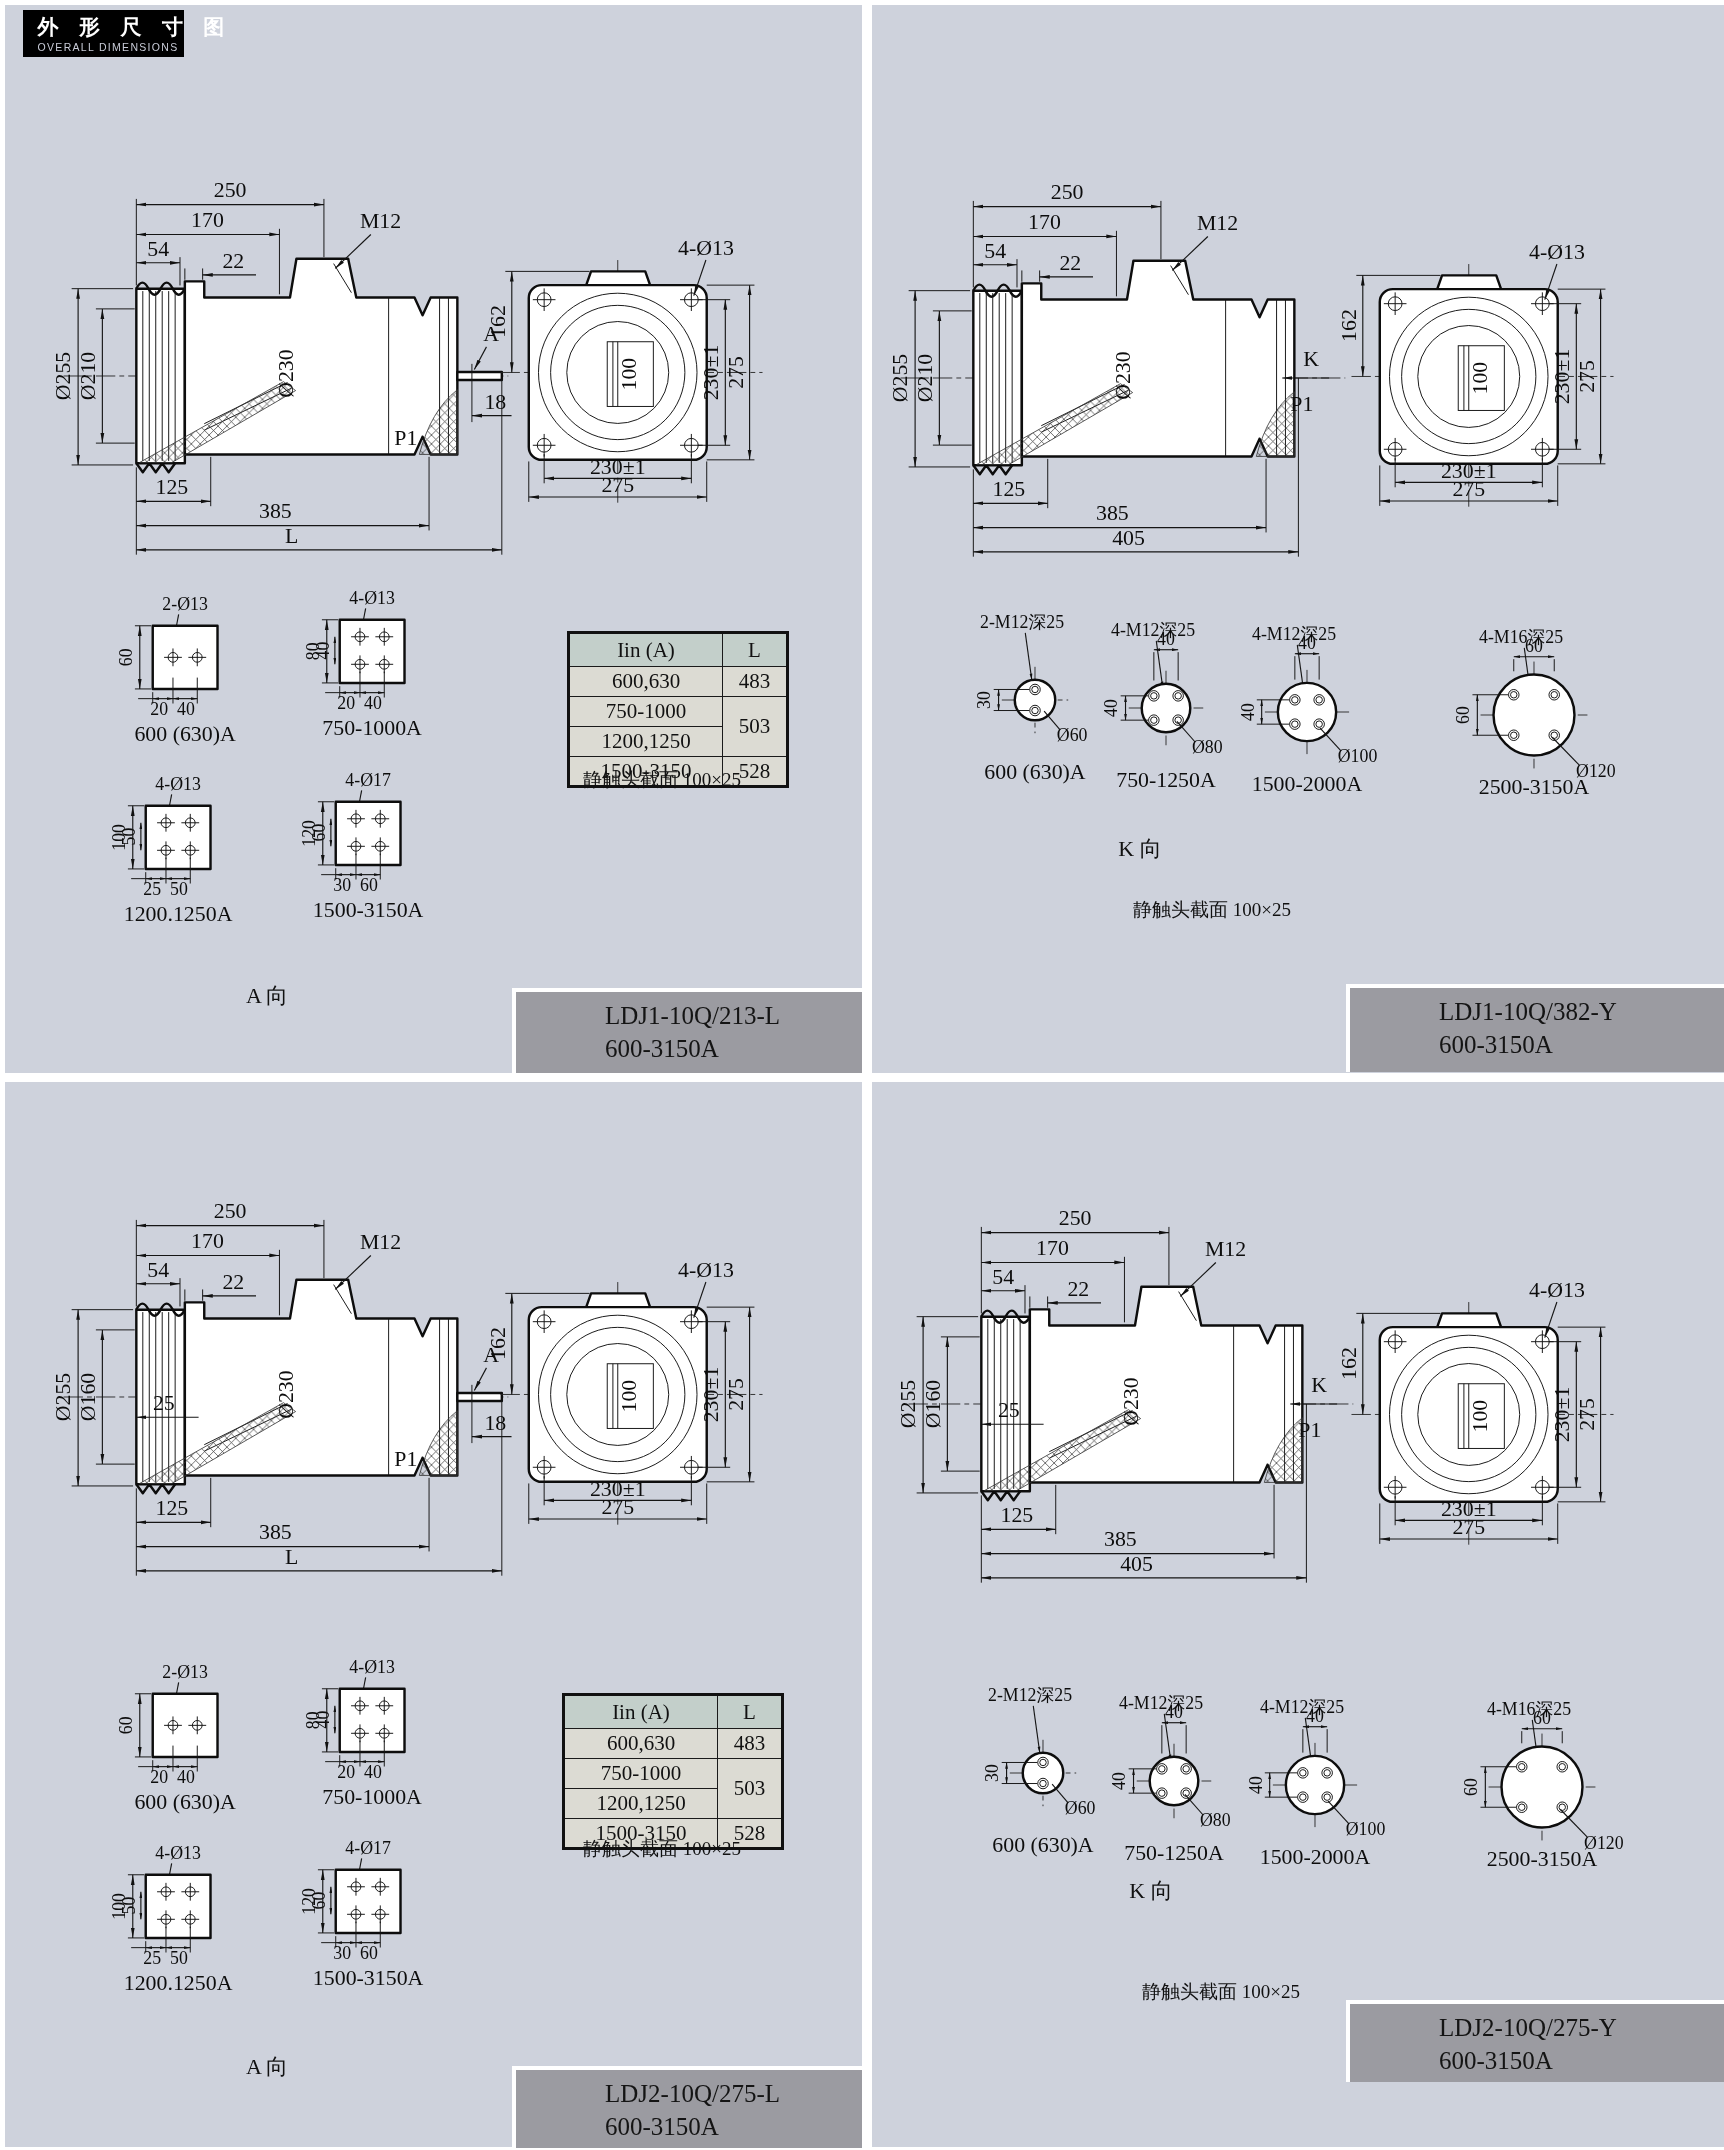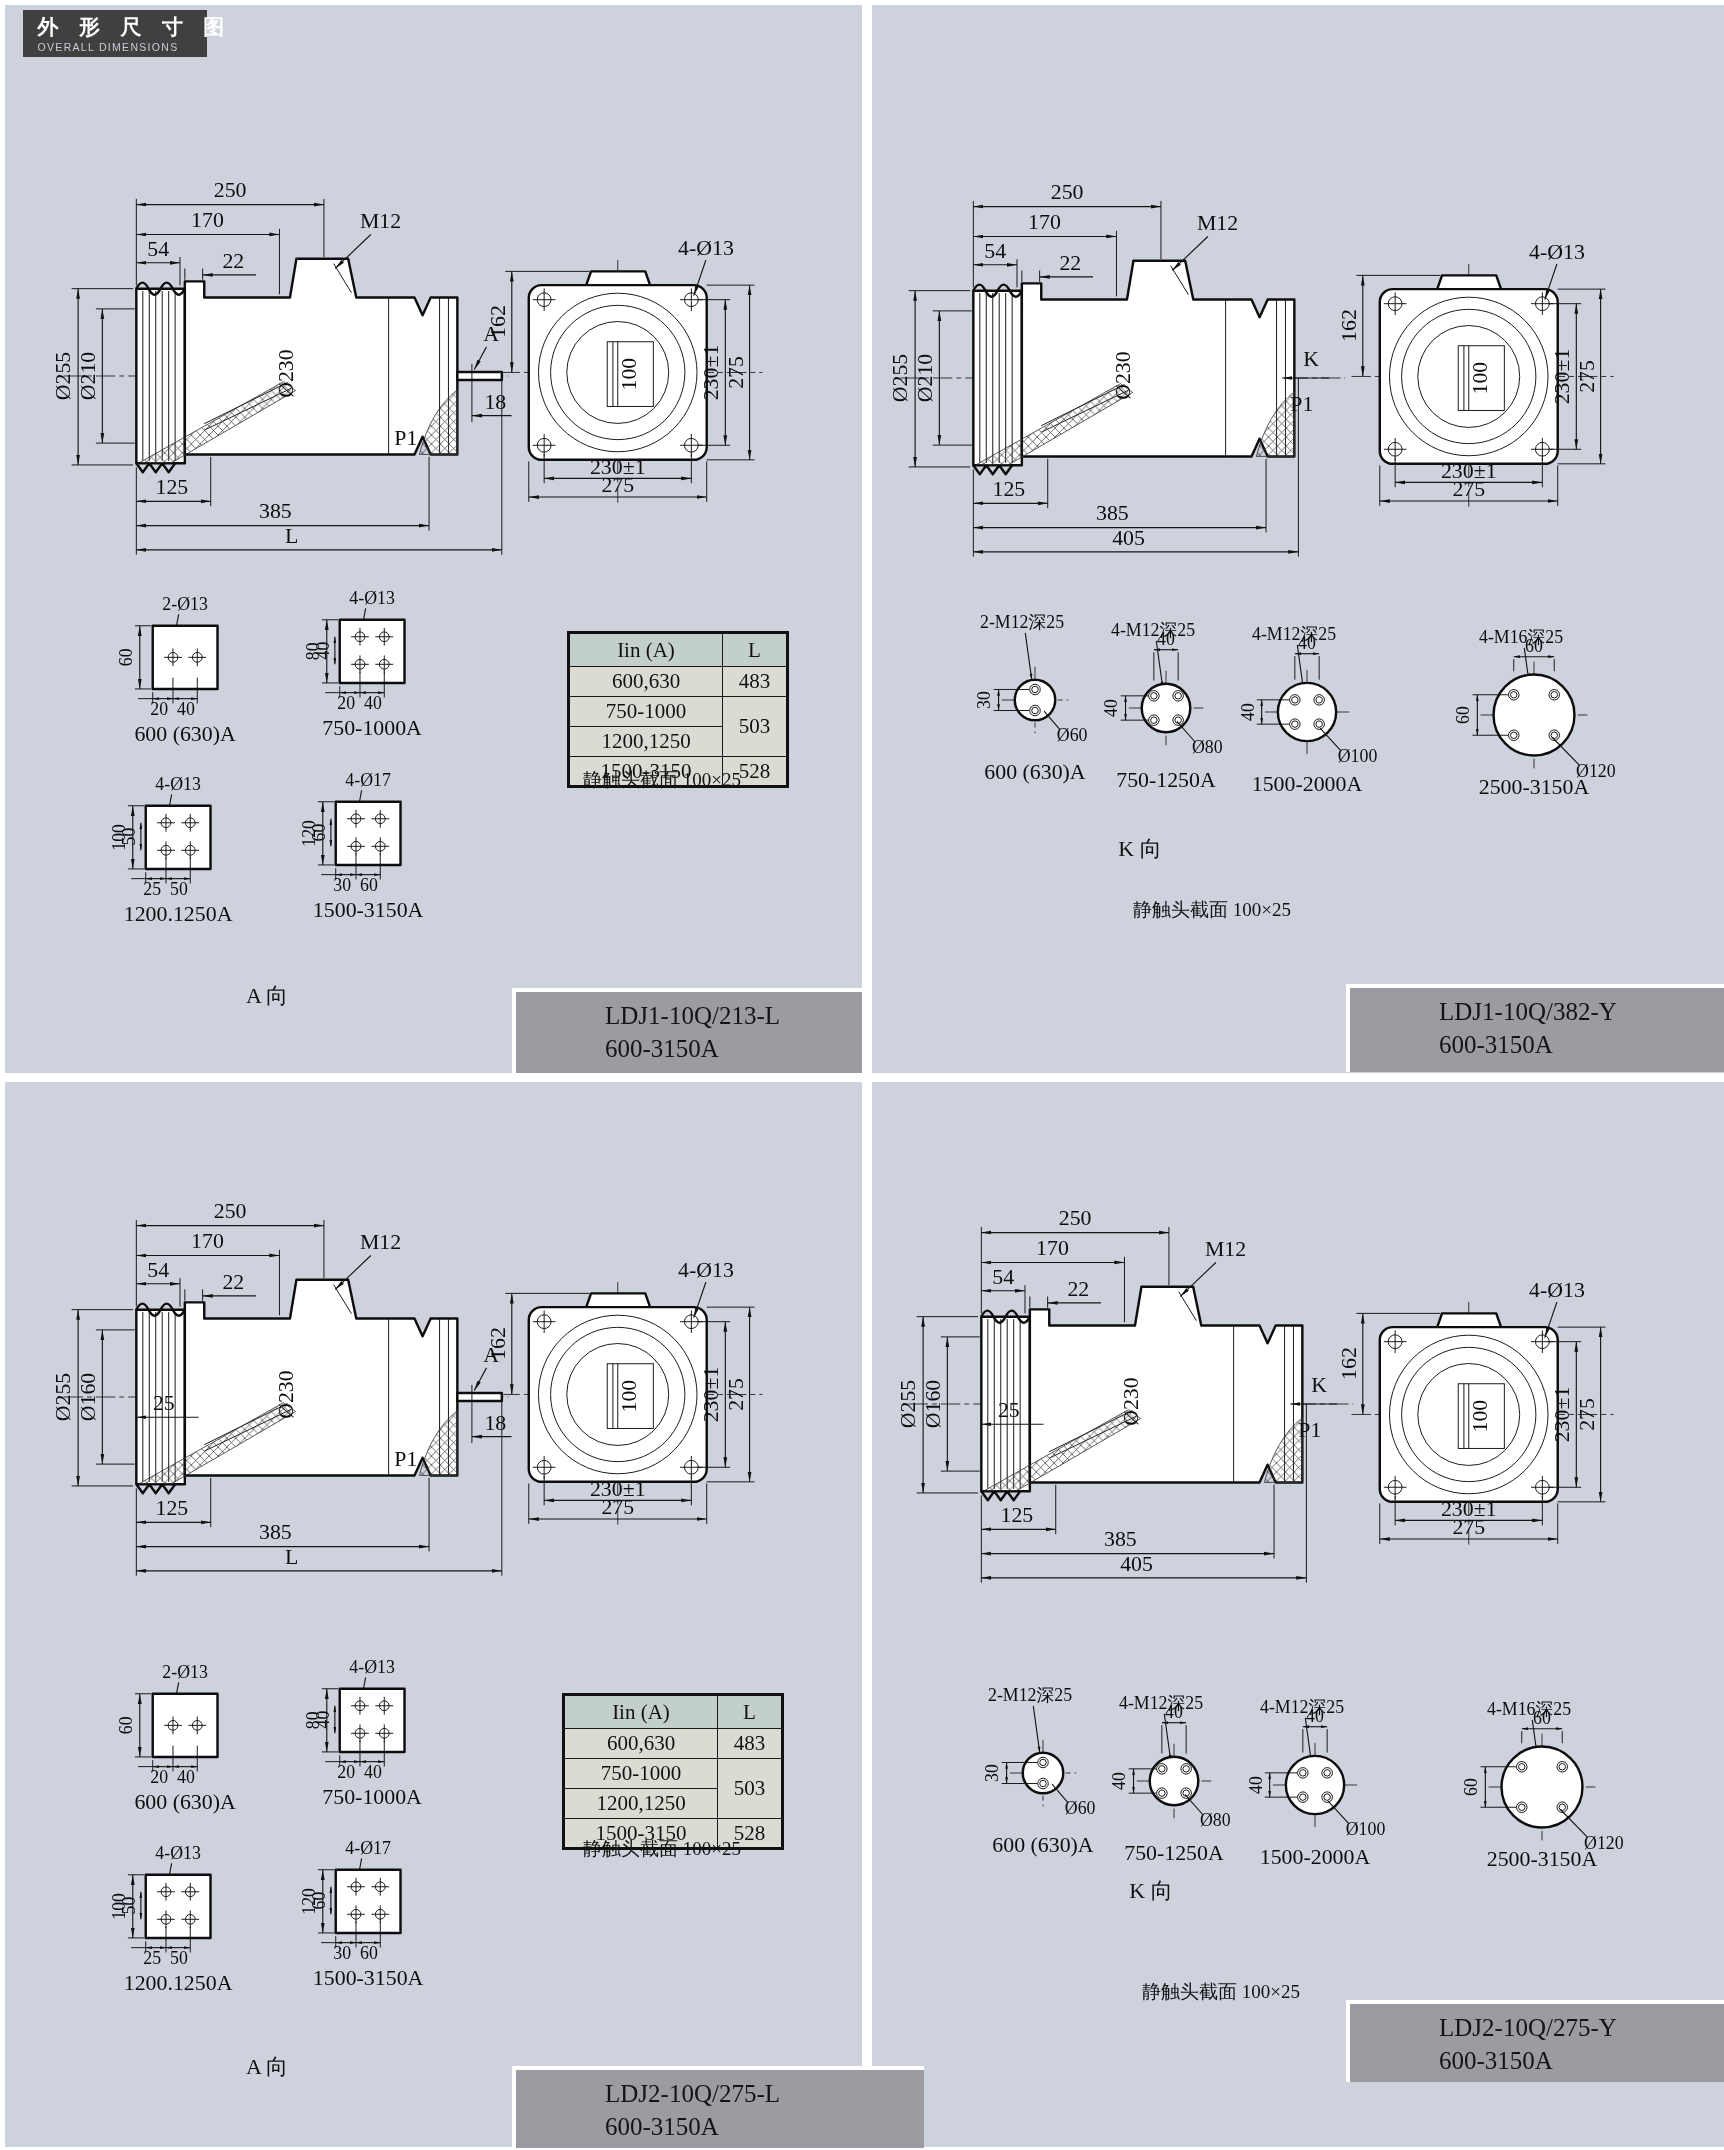--- a/index.html
+++ b/index.html
@@ -10,21 +10,21 @@
 svg{overflow:visible;display:block}
 .bold{stroke:#0d0d0d;stroke-width:3;fill:none;stroke-linejoin:round}
 .boldf{stroke:#0d0d0d;stroke-width:3;fill:#fff;stroke-linejoin:round}
 .thin{stroke:#151515;stroke-width:1.2;fill:none}
 .dimln{stroke:#151515;stroke-width:1.4;fill:none}
 .cl{stroke:#222;stroke-width:1.1;stroke-dasharray:24 5 6 5;fill:none}
 .hatch{fill:url(#xh);stroke:#333;stroke-width:1}
 text{fill:#0d0d0d;font-family:"Liberation Serif",serif;font-size:27px}
 .dims{font-size:22px}
 .lbl{font-size:27px}
-.hdr{position:absolute;left:23px;top:9.7px;width:184px;height:47px;background:#404040;padding:3.2px 0 0 14.6px}
+.hdr{position:absolute;left:23px;top:9.7px;width:161px;height:47px;background:#000000;padding:3.2px 0 0 14.6px}
 .hdr-cn{color:#fff;font-size:21px;font-weight:bold;letter-spacing:7.3px;font-family:"Liberation Sans",sans-serif;white-space:nowrap}
 .hdr-en{color:#c9ccd8;font-size:10.5px;letter-spacing:1.3px;font-family:"Liberation Sans",sans-serif;white-space:nowrap}
 .mlabel{position:absolute;background:#9b9ba1;border-left:4.9px solid #fff;border-top:4.9px solid #fff;font-size:25px;line-height:1.35;padding:6.5px 0 0 89px;color:#141414;white-space:nowrap}
 .cap{position:absolute;font-size:22px;transform:translateX(-50%);white-space:nowrap}
 .note{position:absolute;font-size:19px;transform:translateX(-50%);white-space:nowrap}
 table.spec{position:absolute;border-collapse:collapse;border:3.2px solid #111;background:#dcdbd3}
 table.spec th{background:#c3cfca;font-weight:normal}
 table.spec th,table.spec td{border:1.6px solid #1a1a1a;text-align:center;font-size:21px;font-family:"Liberation Serif",serif;padding:0.8px 4.9px}
 .c1{width:154px}.c2{width:65px}
 tr.rw{height:30px}
@@ -1180,21 +1180,21 @@
   <tr class="rw">
         <td>1200,1250</td>
       </tr>
   <tr class="rw">
         <td>1500-3150</td>
         <td>528</td>
       </tr>
 </tbody>
   </table>
 <div class="note" style="left:662px;top:1836px">静触头截面 100×25</div>
-<div class="mlabel" style="left:512px;top:2066px;width:412px;height:82px">
+<div class="mlabel" style="left:512px;top:2066px;width:350px;height:82px">
   <div>LDJ2-10Q/275-L</div>
   <div>600-3150A</div>
 </div>
 
 <div class="abs" style="left:894px;top:1125px">
 <svg viewBox="0 0 580 575" width="469" height="465">
   <line class="cl" x1="18" y1="345" x2="568" y2="345"></line>
   <g>
     <rect x="108" y="237" width="60" height="216" class="boldf"></rect>
     <path class="bold" d="M108,237 q7.5,-15 15,0 q7.5,15 15,0 q7.5,-15 15,0 q7.5,15 15,0"></path>

